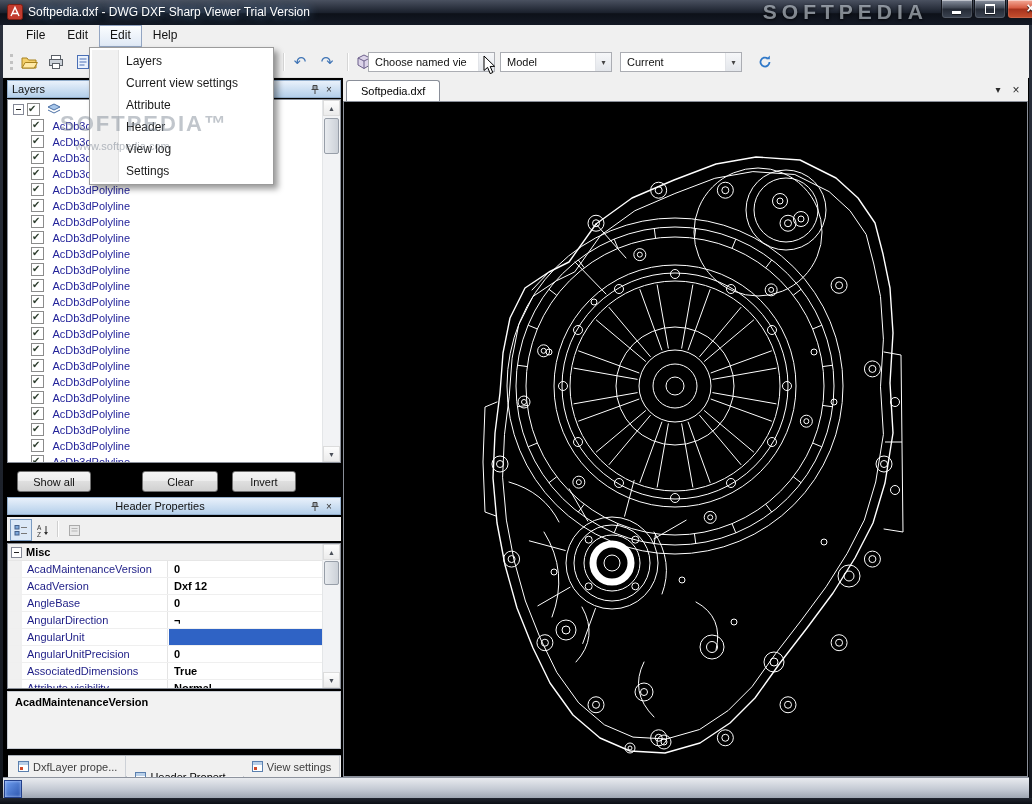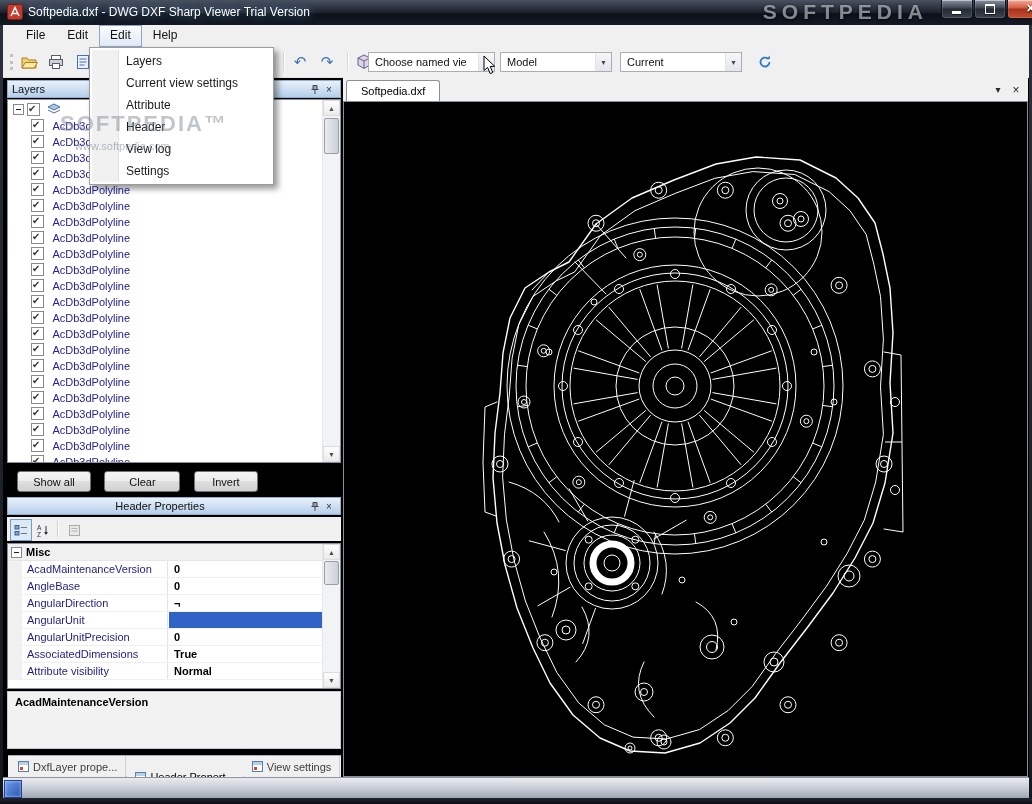--- a/index.html
+++ b/index.html
@@ -81,21 +81,21 @@
   .tree-root{height:16px;line-height:16px;display:flex;align-items:center;gap:3px;padding-left:3px;}
   .exp{width:9px;height:9px;border:1px solid #848896;background:#fff;position:relative;display:inline-block;flex:none;}
   .exp::after{content:'';position:absolute;left:2px;top:4px;width:5px;height:1px;background:#222;}
   .cb{display:inline-block;width:11px;height:11px;background:#fff;border:1px solid #8b8b8b;
     margin-right:4px;vertical-align:-2px;position:relative;flex:none;}
   .cb span{position:absolute;left:0;top:-3px;font-size:10px;color:#2e3e2e;}
   .tree-label{font-size:11px;color:#23239a;}
   .tree-buttons{position:absolute;top:394px;left:10px;white-space:nowrap;}
   .btn{height:21px;font-size:11px;font-family:inherit;color:#111;border:1px solid #707070;border-radius:3px;
     background:linear-gradient(180deg,#f4f4f4,#ececec 50%,#dfdfdf 50%,#d0d0d0);margin-right:9px;}
-  .btn.b1{width:74px;}.btn.b2{width:76px;}.btn.b3{width:64px;}
+  .btn.b1{width:74px;}.btn.b2{width:76px;margin-left:38px;}.btn.b3{width:64px;}
   .hdr-props{top:420px;text-align:center;}
   .hp-toolbar{position:absolute;top:440px;left:0;right:0;height:24px;background:#f0f0f0;}
   .hp-btn{position:absolute;top:2px;width:20px;height:20px;display:flex;align-items:center;justify-content:center;
     border:1px solid transparent;}
   .hp-btn.pressed{border:1px solid #7a9ac0;background:#dce9f7;}
   .hp-sep{position:absolute;left:50px;top:4px;width:1px;height:16px;background:#cfcfcf;box-shadow:1px 0 0 #fff;}
   
   .prop-grid{position:absolute;left:0;right:0;top:466px;height:146px;background:#fff;
     border:1px solid #8a8f99;box-sizing:border-box;overflow:hidden;}
   .prop-cat{height:16px;line-height:16px;background:#f0f0f0;border-bottom:1px solid #e6e6e6;
@@ -445,20 +445,24 @@
       <div class="prop-cat">
         <span class="exp"></span>
         <span>Misc</span>
       </div>
 
         <div class="prop-row">
           <span class="prop-name">AcadMaintenanceVersion</span>
           <span class="prop-value">0</span>
         </div>
 
+        <div class="prop-row">
+          <span class="prop-name">AcadVersion</span>
+          <span class="prop-value">Dxf 12</span>
+        </div>
 
         <div class="prop-row">
           <span class="prop-name">AngleBase</span>
           <span class="prop-value">0</span>
         </div>
 
         <div class="prop-row">
           <span class="prop-name">AngularDirection</span>
           <span class="prop-value">¬</span>
         </div>

